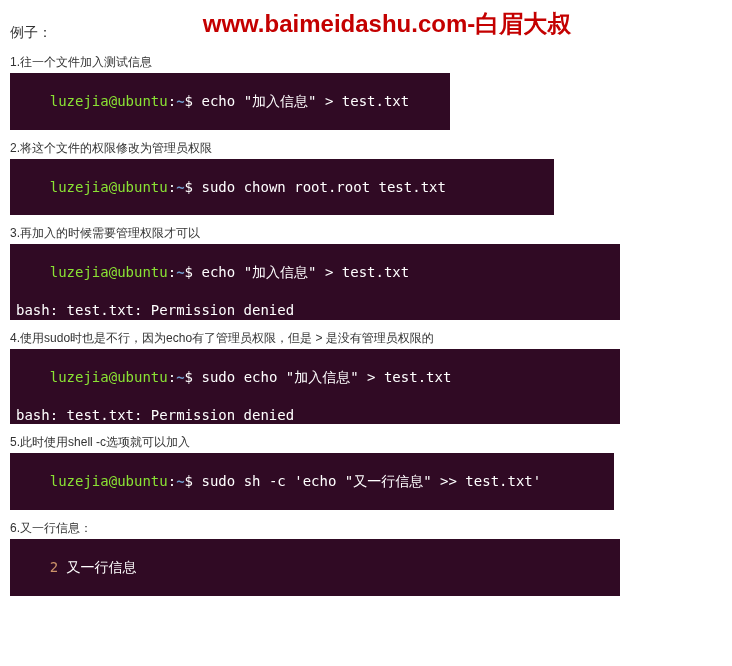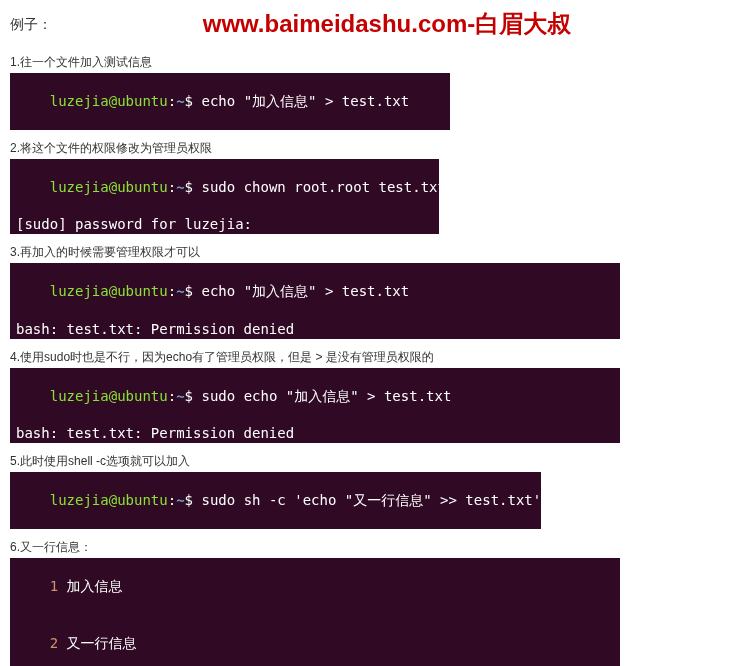--- a/index.html
+++ b/index.html
@@ -50,26 +50,26 @@
     }
     .prompt-user { color: #8ae234; font-weight: normal; }
     .prompt-path { color: #729fcf; font-weight: bold; }
     .prompt-sym { color: #fff; }
     .cmd { color: #fff; }
     .output { color: #fff; }
     .linenum { color: #cc936a; }
     .linetext { color: #fff; }
     .blockpad { padding: 0 6px; }
     .wrap1 { width: 440px; }
-    .wrap2 { width: 429px; }
+    .wrap2 { width: 544px; }
     .wrap3 { width: 610px; }
     .wrap4 { width: 610px; }
-    .wrap5 { width: 531px; }
+    .wrap5 { width: 604px; }
     .wrap6 { width: 610px; }
-    .top-row { display: flex; align-items: center; }
+    .top-row { display: flex; align-items: flex-end; }
     .top-left { flex: 0 0 auto; }
     .top-right { flex: 1; }
   </style>
 </head>
 <body>
 
 
 
 <div class="top-row">
   <div class="top-left">
@@ -91,21 +91,20 @@
 </div>
 
 
 <div class="step">
   <span>2</span>.<span>将这个文件的权限修改为管理员权限</span>
 </div>
 <div class="term-container term-bg-dark wrap2 blockpad">
   <span class="term term-line">
     <span class="prompt-user">luzejia@ubuntu</span><span class="prompt-sym">:</span><span class="prompt-path">~</span><span class="prompt-sym">$</span> <span class="cmd">sudo chown root.root test.txt</span>
   </span>
-  <span class="term term-line output">[sudo] password for luzejia:</span>
 </div>
 
 
 <div class="step">
   <span>3</span>.<span>再加入的时候需要管理权限才可以</span>
 </div>
 <div class="term-container term-bg-dark wrap3 blockpad">
   <span class="term term-line">
     <span class="prompt-user">luzejia@ubuntu</span><span class="prompt-sym">:</span><span class="prompt-path">~</span><span class="prompt-sym">$</span> <span class="cmd">echo "加入信息" &gt; test.txt</span>
   </span>
@@ -132,23 +131,20 @@
     <span class="prompt-user">luzejia@ubuntu</span><span class="prompt-sym">:</span><span class="prompt-path">~</span><span class="prompt-sym">$</span> <span class="cmd">sudo sh -c 'echo "又一行信息" &gt;&gt; test.txt'</span>
   </span>
 </div>
 
 
 <div class="step">
   <span>6</span>.<span>又一行信息：</span>
 </div>
 <div class="term-container term-bg-dark wrap6 blockpad">
   <span class="term term-line">
-    <span class="linenum">1</span> <span class="linetext">加入信息</span>
-  </span>
-  <span class="term term-line">
     <span class="linenum">2</span> <span class="linetext">又一行信息</span>
   </span>
 </div>
 
 
 
 
 
 
 

